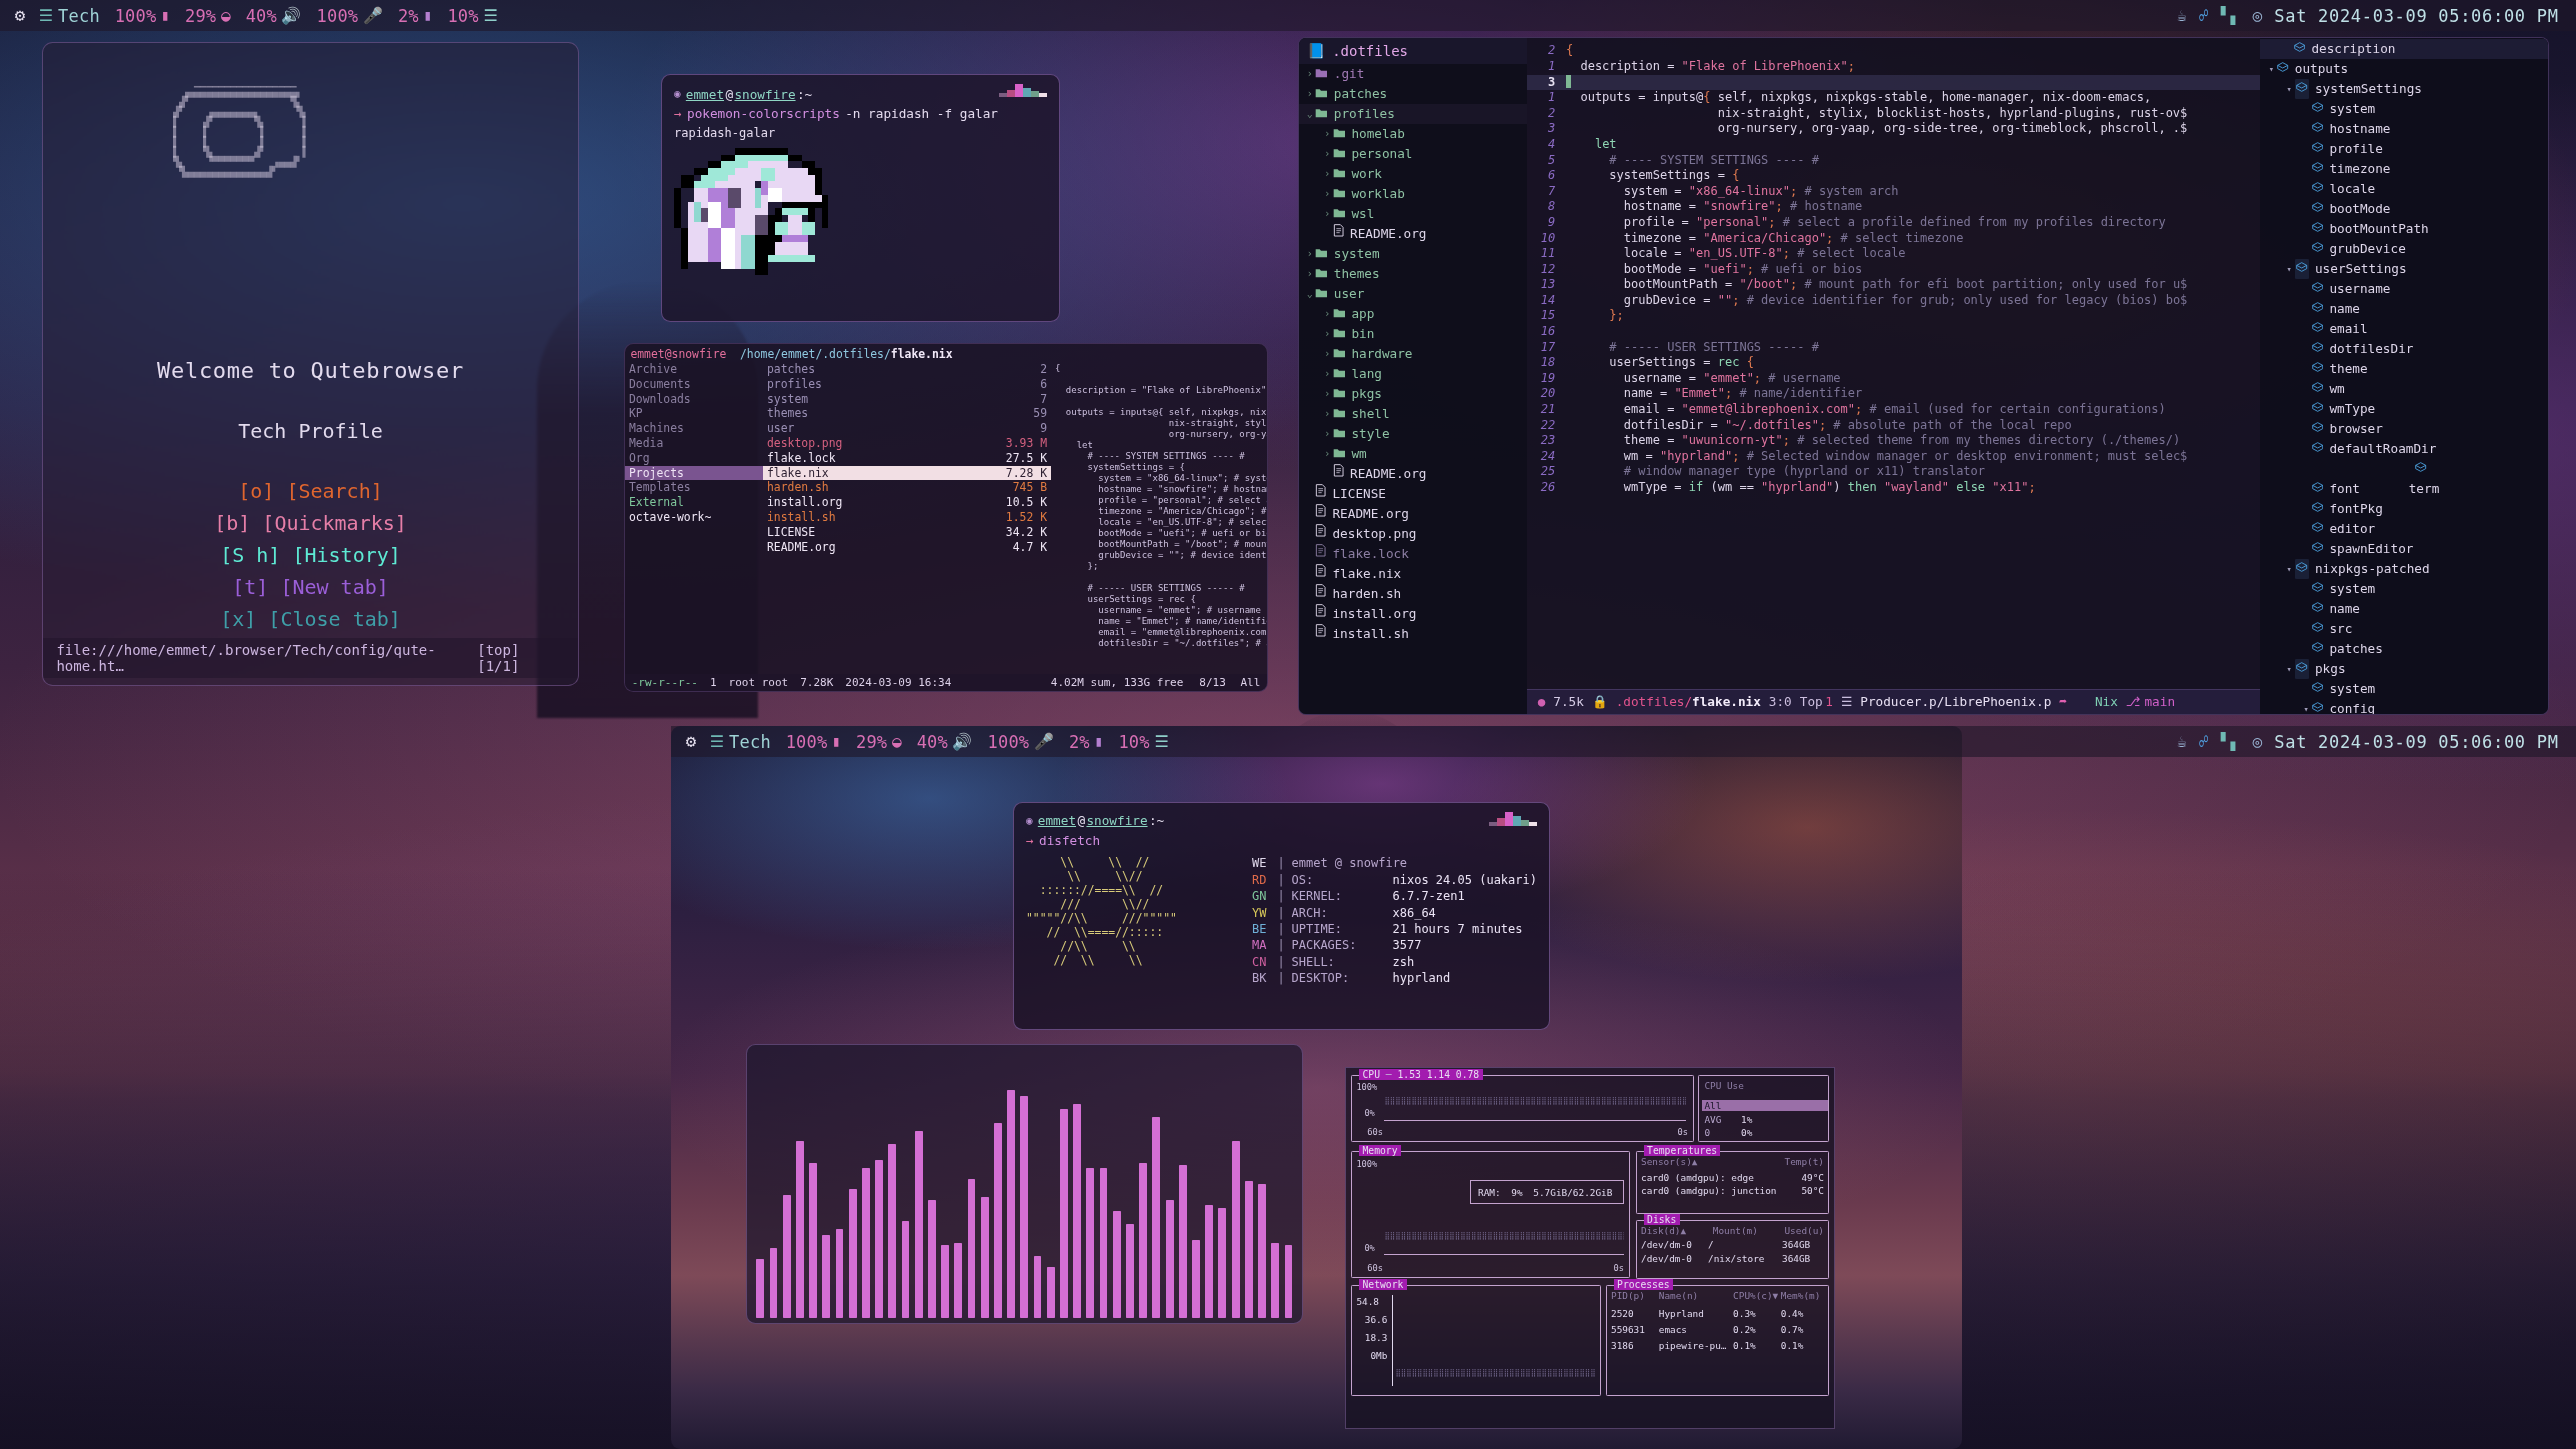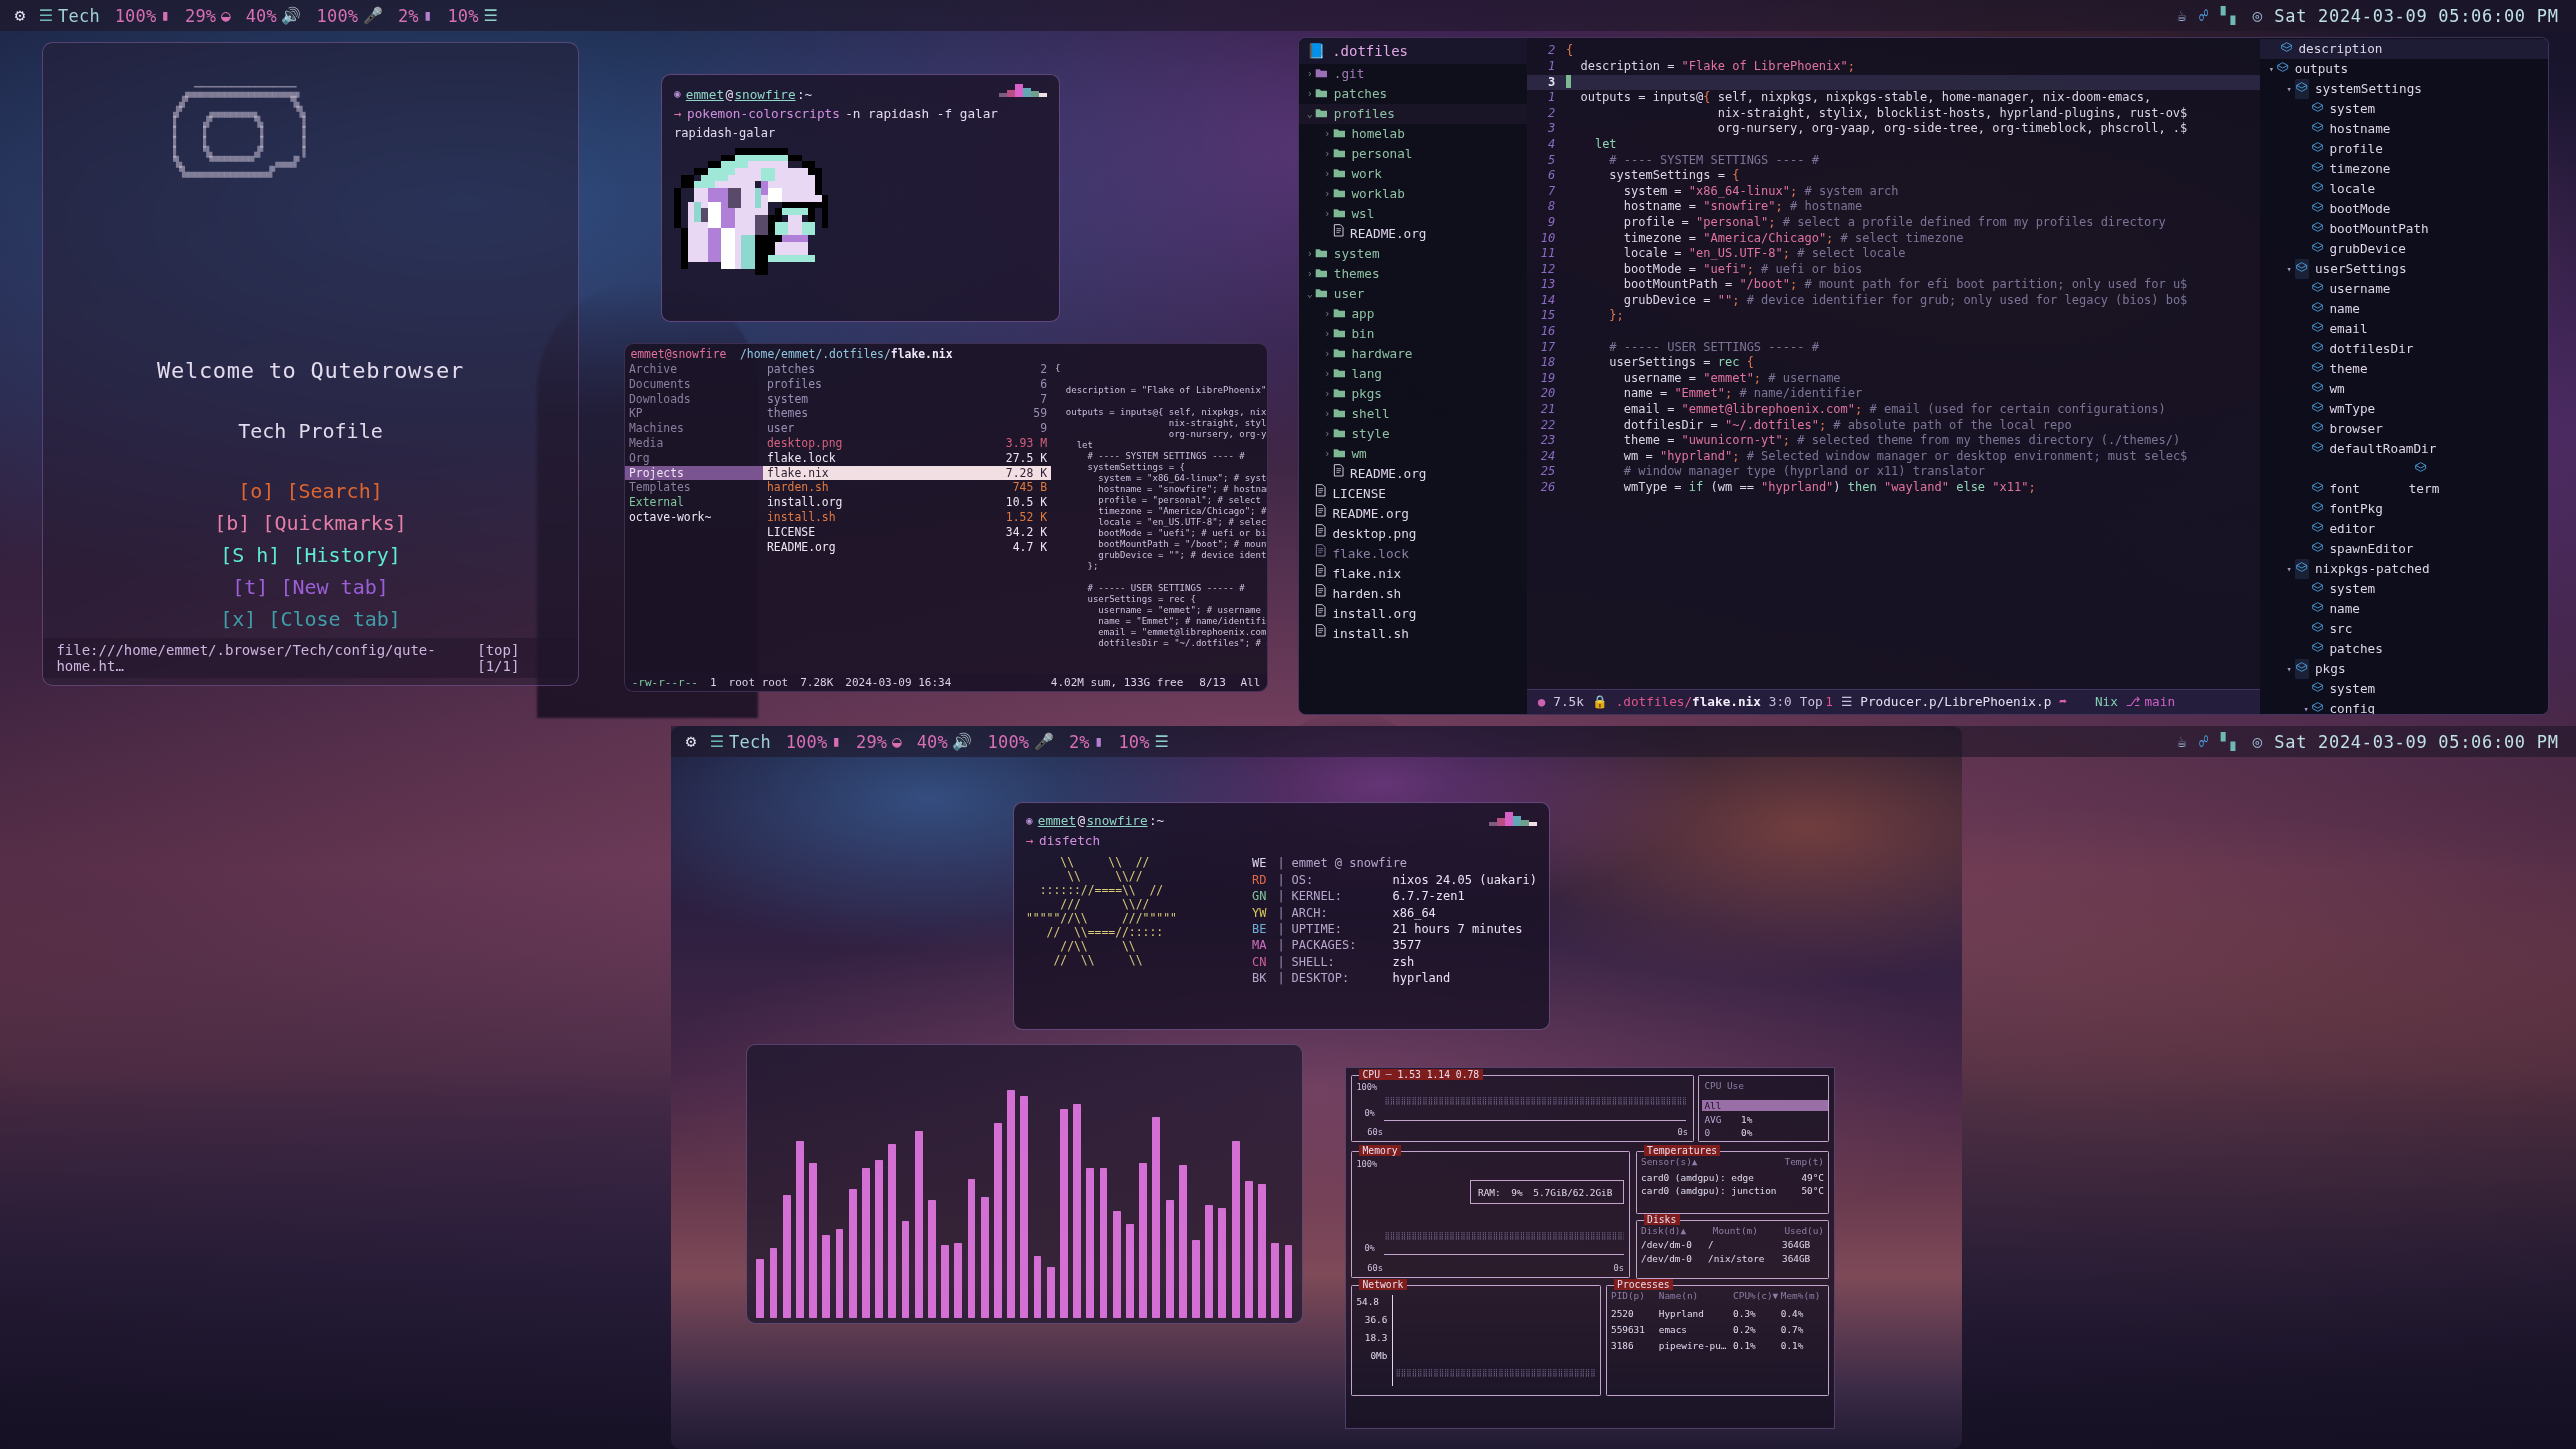--- a/index.html
+++ b/index.html
@@ -224,21 +224,21 @@
   }
   .cbar{ flex:1; background:#d46fd4; margin:0 2.7px; border-radius:0.7px; }
 
   #btop{
     position:absolute; left:674px; top:341px; width:490px; height:362px;
     background:rgba(22,17,34,.80);
     border:0.7px solid rgba(150,115,185,.45);
     color:#d8cfe6; font-size:9.4px; padding:4px;
   }
   .box{ position:absolute; border:0.7px solid #c4a3cf; border-radius:1.3px; }
-  .box > .bt{ position:absolute; top:-6.7px; left:6.7px; background:#7f1d1d; padding:0 3.4px; color:#e8dff2; font-size:9.7px; }
+  .box > .bt{ position:absolute; top:-6.7px; left:6.7px; background:#a21caf; padding:0 3.4px; color:#e8dff2; font-size:9.7px; }
   .box > .bt .dimv{ color:#e8dff2; }
   .dimhdr{ color:#8e7ea6; }
   .graphrow{ color:#7a6f96; font-size:7.4px; letter-spacing:0px; white-space:nowrap; overflow:hidden;}
   .axl{ color:#cfc4e0; font-size:8.7px; }
   .sel-cell{ background:#9a6fa8; color:#1b1428; padding:0 2.7px; }
 
   a{ color:inherit; }
 </style>
 </head>
 <body>
@@ -833,21 +833,21 @@
       <span class="ml-proj">Producer.p/LibrePhoenix.p</span>
       <span class="ml-rocket">➦</span>
       <span class="ml-mode">Nix</span>
       <span class="ml-branch">⎇</span>
       <span class="ml-branch" style="margin-left:-4px">main</span>
     </div>
   </div>
 
   <div class="imenu">
     <div id="im-rows">
-        <div class="im-row sel" style="padding-left: 9px;">
+        <div class="im-row sel" style="padding-left: 22px;">
           <span class="im-tri"></span>
           <span class="cube"><svg width="11.4" height="10" viewBox="0 0 17 15">
               <path d="M8.5 1 16 5l-7.5 4L1 5z" fill="none" stroke="#4fa8e8" stroke-width="1.3"></path>
               <path d="M1 5v5l7.5 4 7.5-4V5" fill="none" stroke="#4fa8e8" stroke-width="1.3"></path>
             </svg></span>
           <span class="im-lbl">description</span>
         </div>
         <div class="im-row" style="padding-left: 5.4px;">
           <span class="im-tri">▾</span>
           <span class="cube"><svg width="11.4" height="10" viewBox="0 0 17 15">

